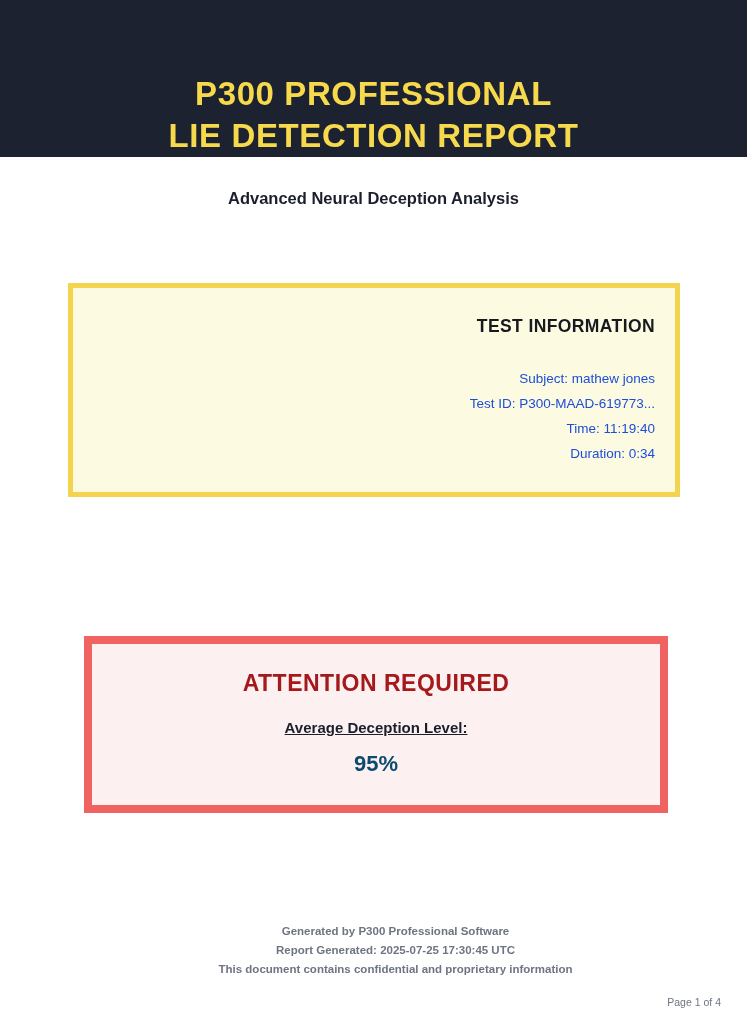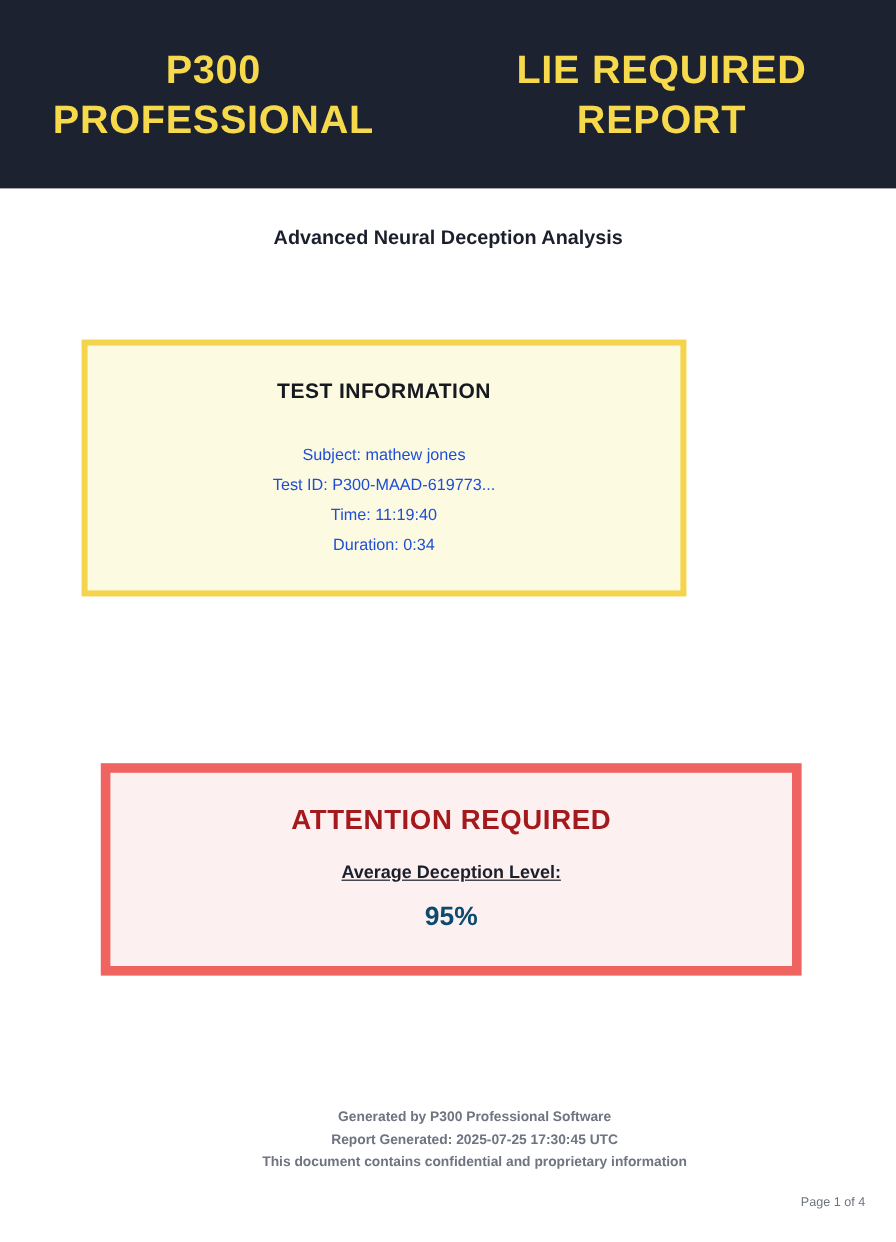--- a/index.html
+++ b/index.html
@@ -19,21 +19,21 @@
     width: 747px;
     height: 1035px;
     background: #ffffff;
     box-sizing: border-box;
   }
   .header-band {
     background: #1d2231;
     width: 100%;
     height: 157px;
     display: flex;
-    flex-direction: row;
+    flex-direction: column;
     align-items: center;
     justify-content: flex-end;
     box-sizing: border-box;
   }
   .title-line1, .title-line2 {
     color: #f7d94c;
     font-size: 33px;
     font-weight: bold;
     letter-spacing: 0.6px;
     line-height: 42px;
@@ -43,26 +43,26 @@
     text-align: center;
     font-size: 16.5px;
     font-weight: bold;
     color: #1b1f2b;
     margin-top: 32px;
   }
   .info-box {
     position: absolute;
     left: 68px;
     top: 283px;
-    width: 504px;
+    width: 612px;
     box-sizing: border-box;
     border: 5px solid #f4d44d;
     background: #fdfae2;
     padding: 28px 20px 26px 20px;
-    text-align: center;
+    text-align: right;
   }
   .info-title {
     font-size: 17.5px;
     font-weight: bold;
     color: #16191f;
     letter-spacing: 0.4px;
     margin-bottom: 29px;
   }
   .info-line {
     font-size: 13.5px;
@@ -121,21 +121,21 @@
     color: #6e7481;
   }
 </style>
 </head>
 <body>
 
 <div class="page">
 
   <div class="header-band">
     <div class="title-line1">P300 PROFESSIONAL</div>
-    <div class="title-line2">LIE REQUIRED REPORT</div>
+    <div class="title-line2">LIE DETECTION REPORT</div>
   </div>
 
   <div class="subtitle">Advanced Neural Deception Analysis</div>
 
   <div class="info-box">
     <div class="info-title">TEST INFORMATION</div>
     <div class="info-line">Subject: mathew jones</div>
     <div class="info-line">Test ID: P300-MAAD-619773...</div>
     <div class="info-line">Time: 11:19:40</div>
     <div class="info-line">Duration: 0:34</div>

